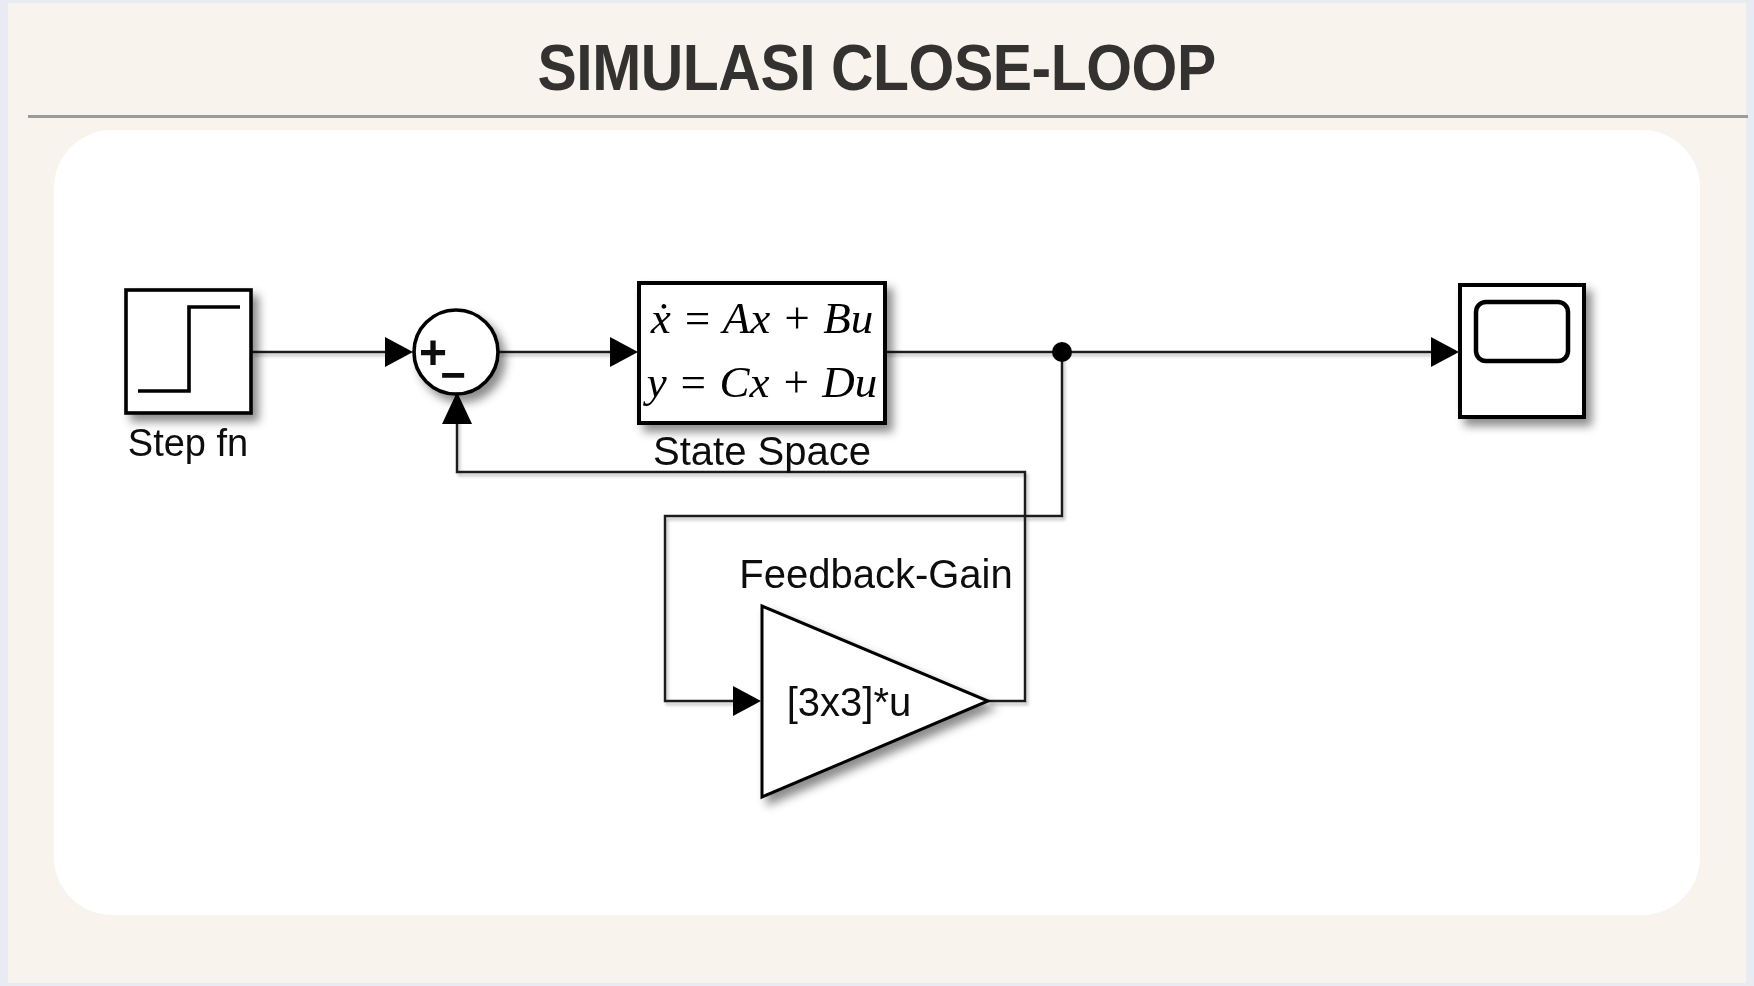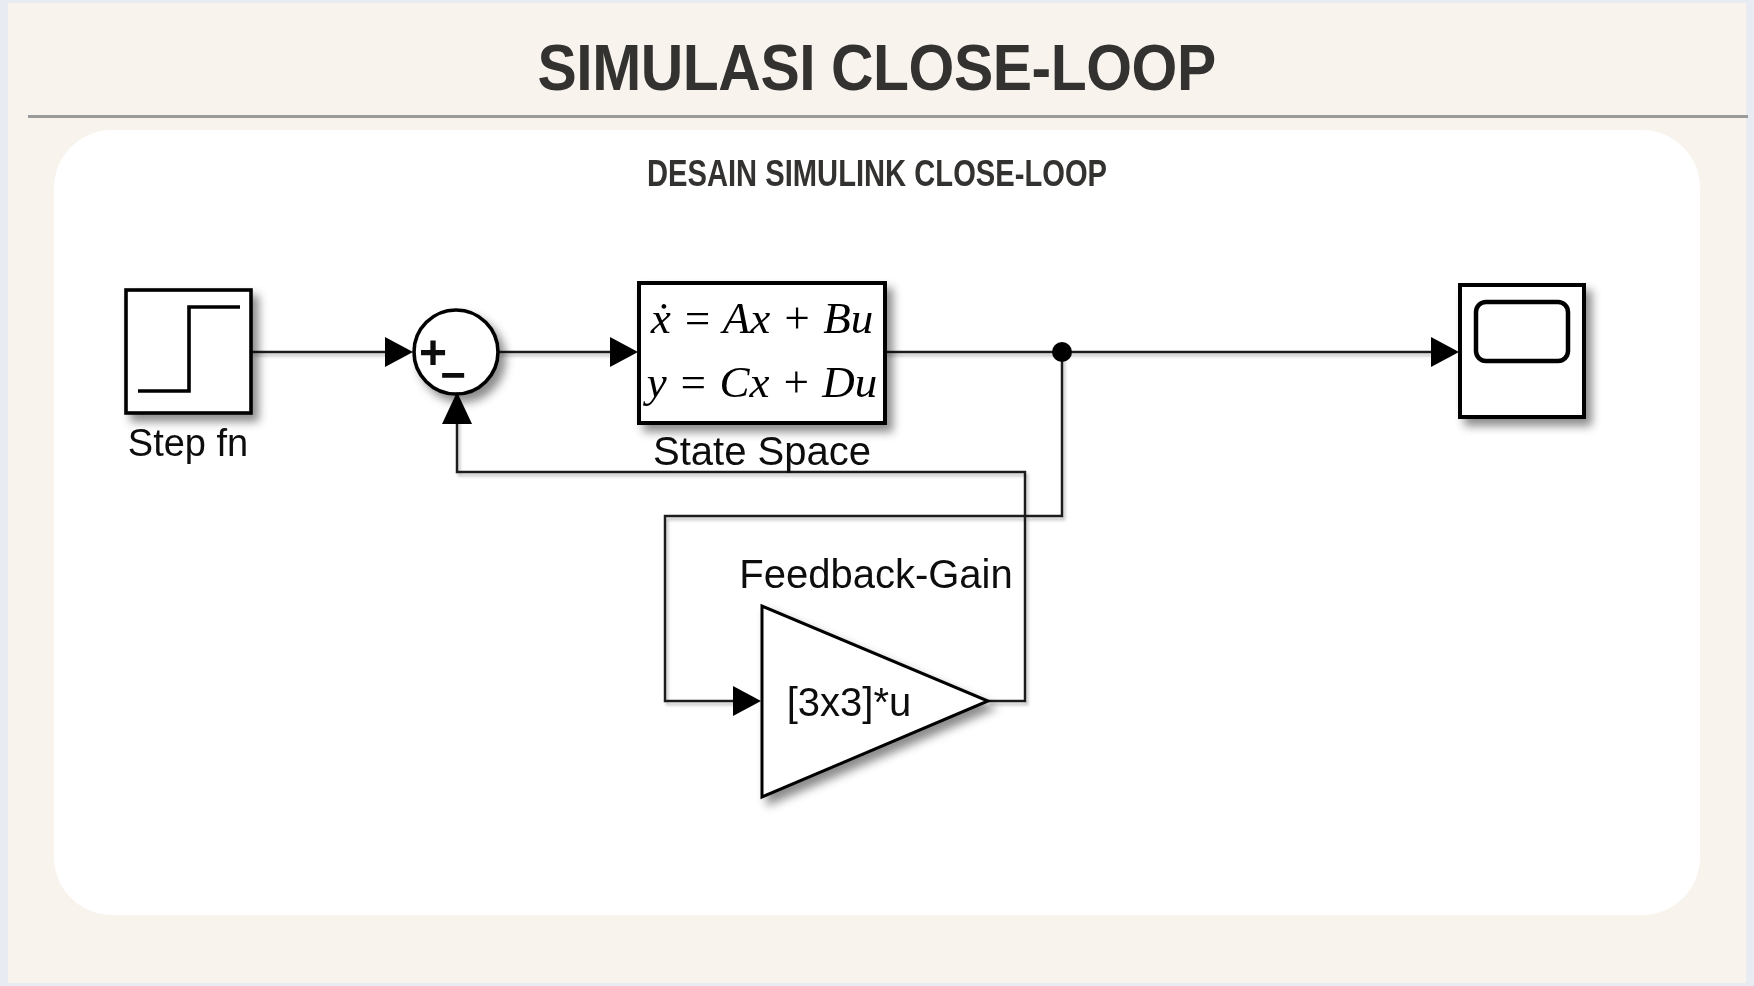--- a/index.html
+++ b/index.html
@@ -48,23 +48,20 @@
   <div class="page"></div>
 
   <div class="main-title">
     <span class="condense">SIMULASI CLOSE-LOOP</span>
   </div>
 
   <div class="divider"></div>
 
   <div class="card"></div>
 
-  <div class="card-title">
-    <span class="condense">DESAIN SIMULINK CLOSE-LOOP</span>
-  </div>
 
   <svg class="diagram" viewBox="0 0 1754 986">
     <defs>
       <filter id="blockShadow" x="-20%" y="-20%" width="150%" height="150%">
         <feDropShadow dx="6" dy="7" stdDeviation="5" flood-color="#000000" flood-opacity="0.45"></feDropShadow>
       </filter>
       <filter id="wireShadow" x="-20%" y="-20%" width="140%" height="140%">
         <feDropShadow dx="2" dy="3" stdDeviation="1.5" flood-color="#000000" flood-opacity="0.25"></feDropShadow>
       </filter>
     </defs>

